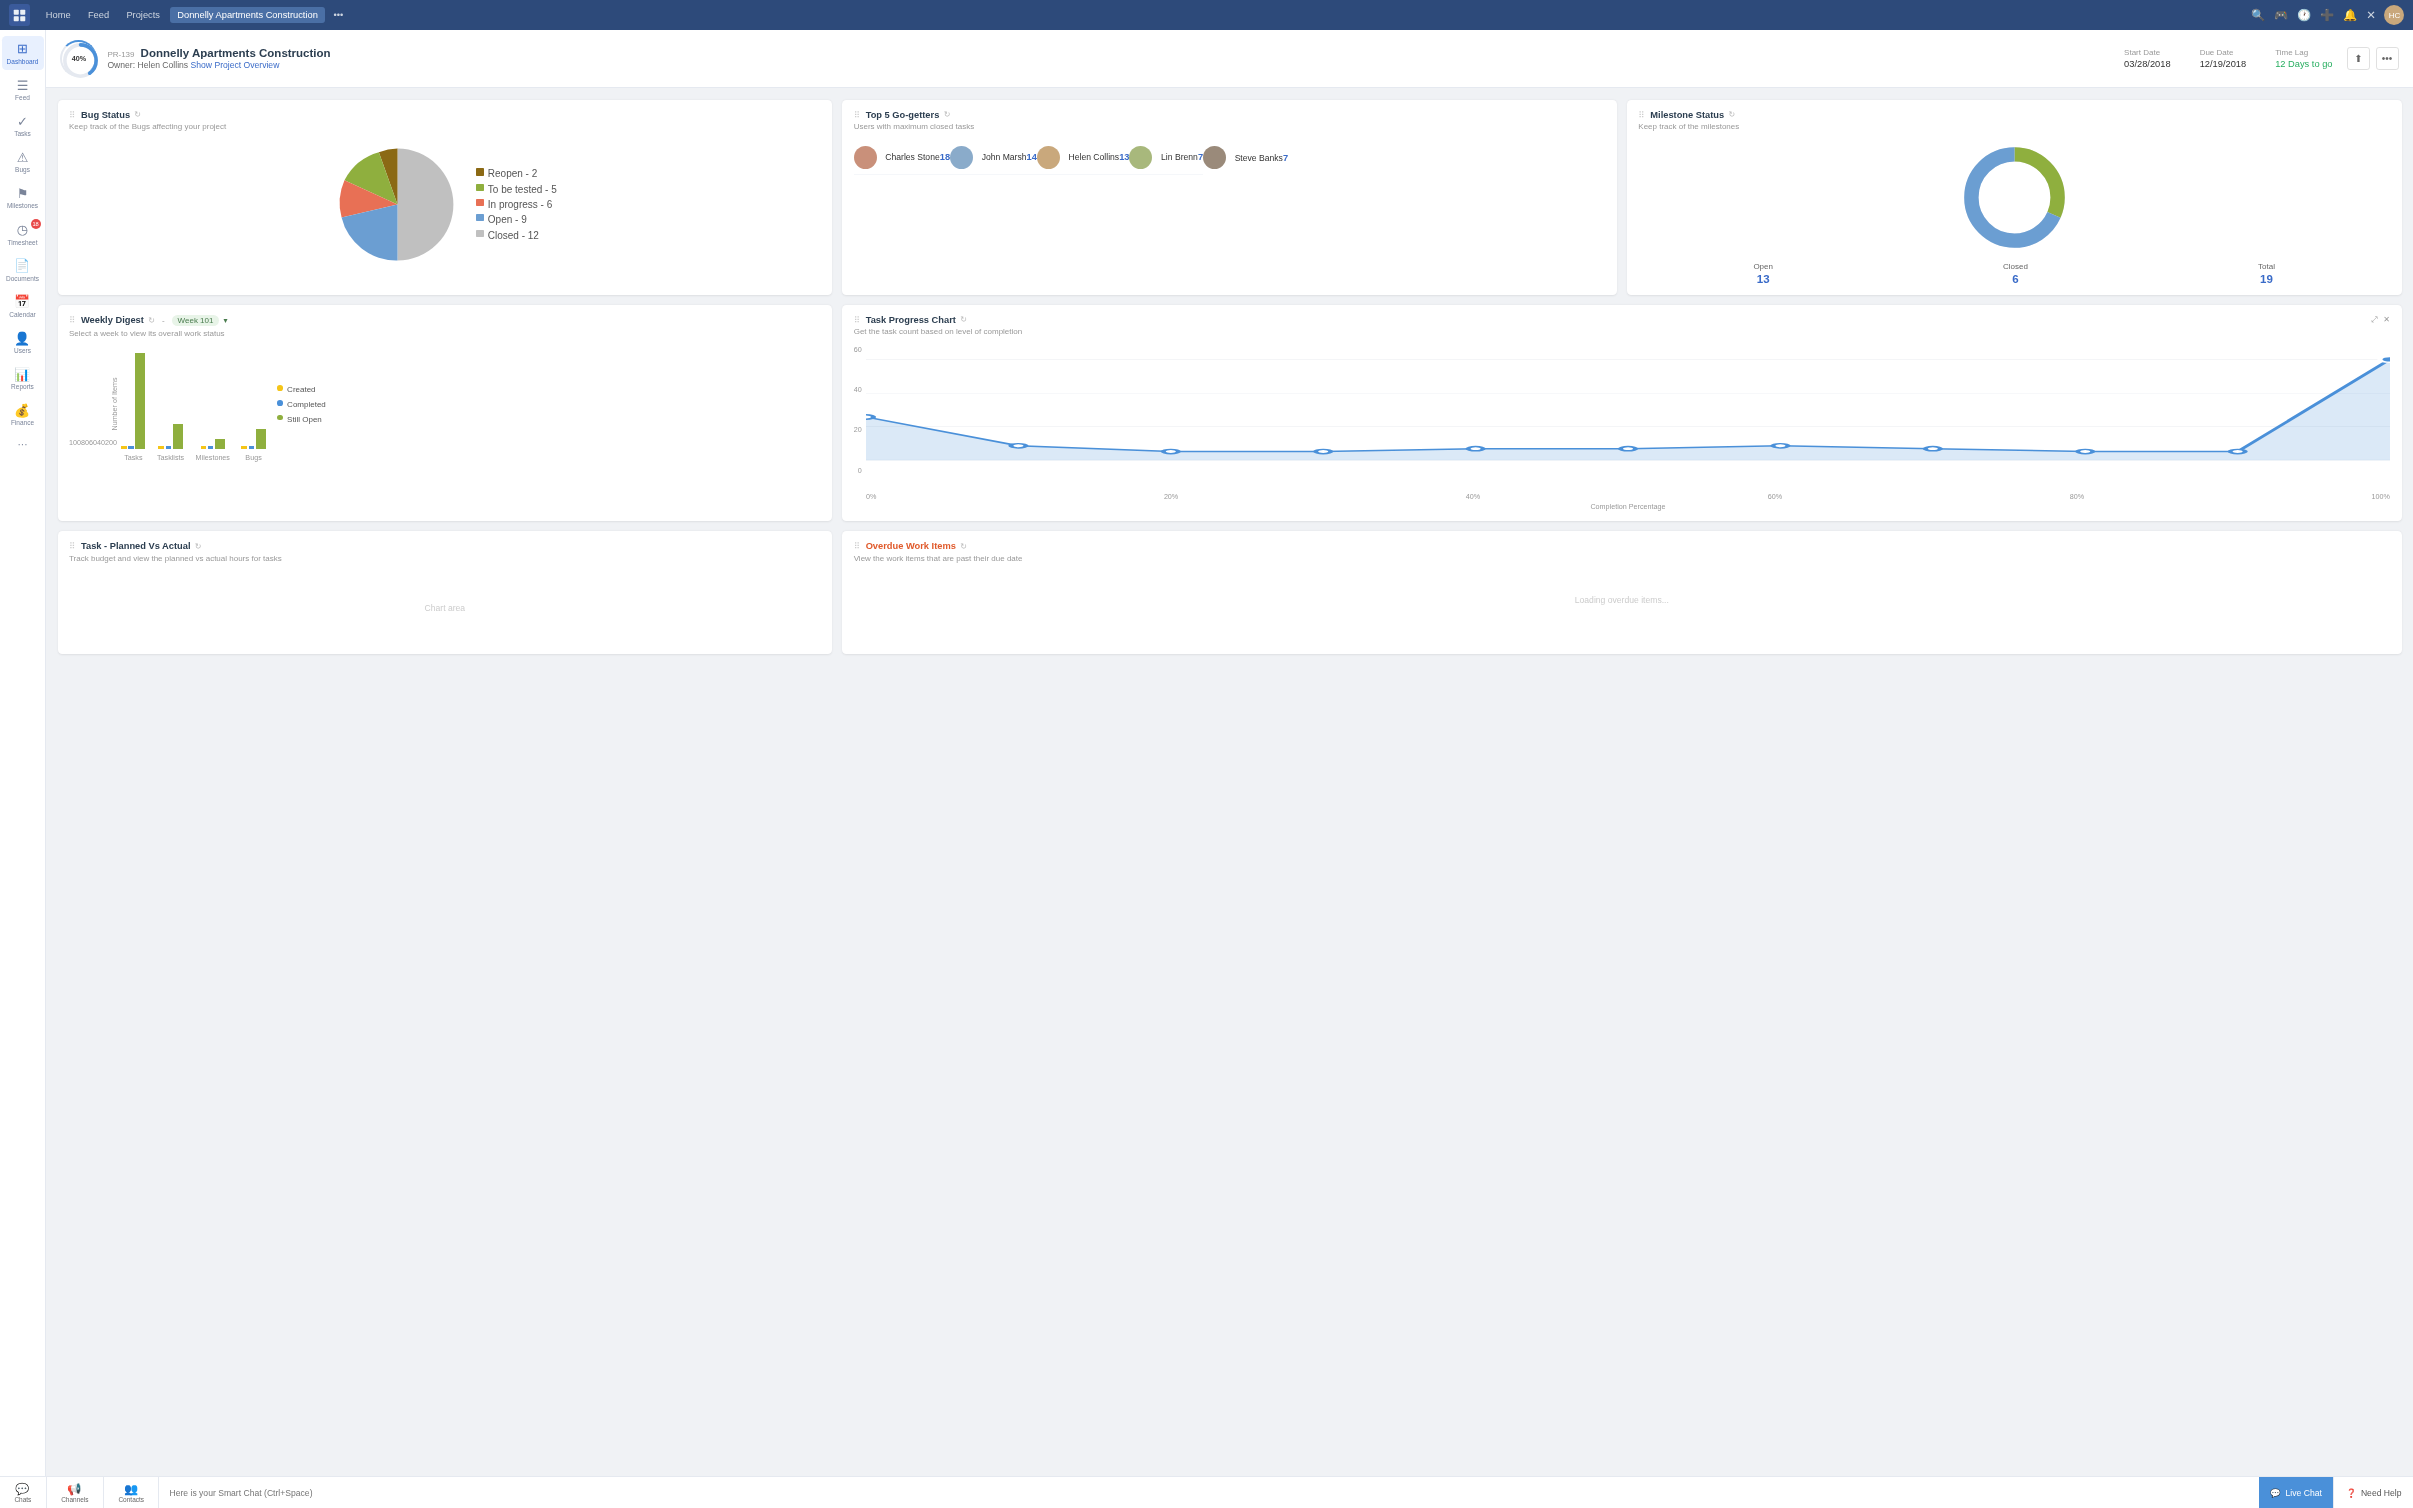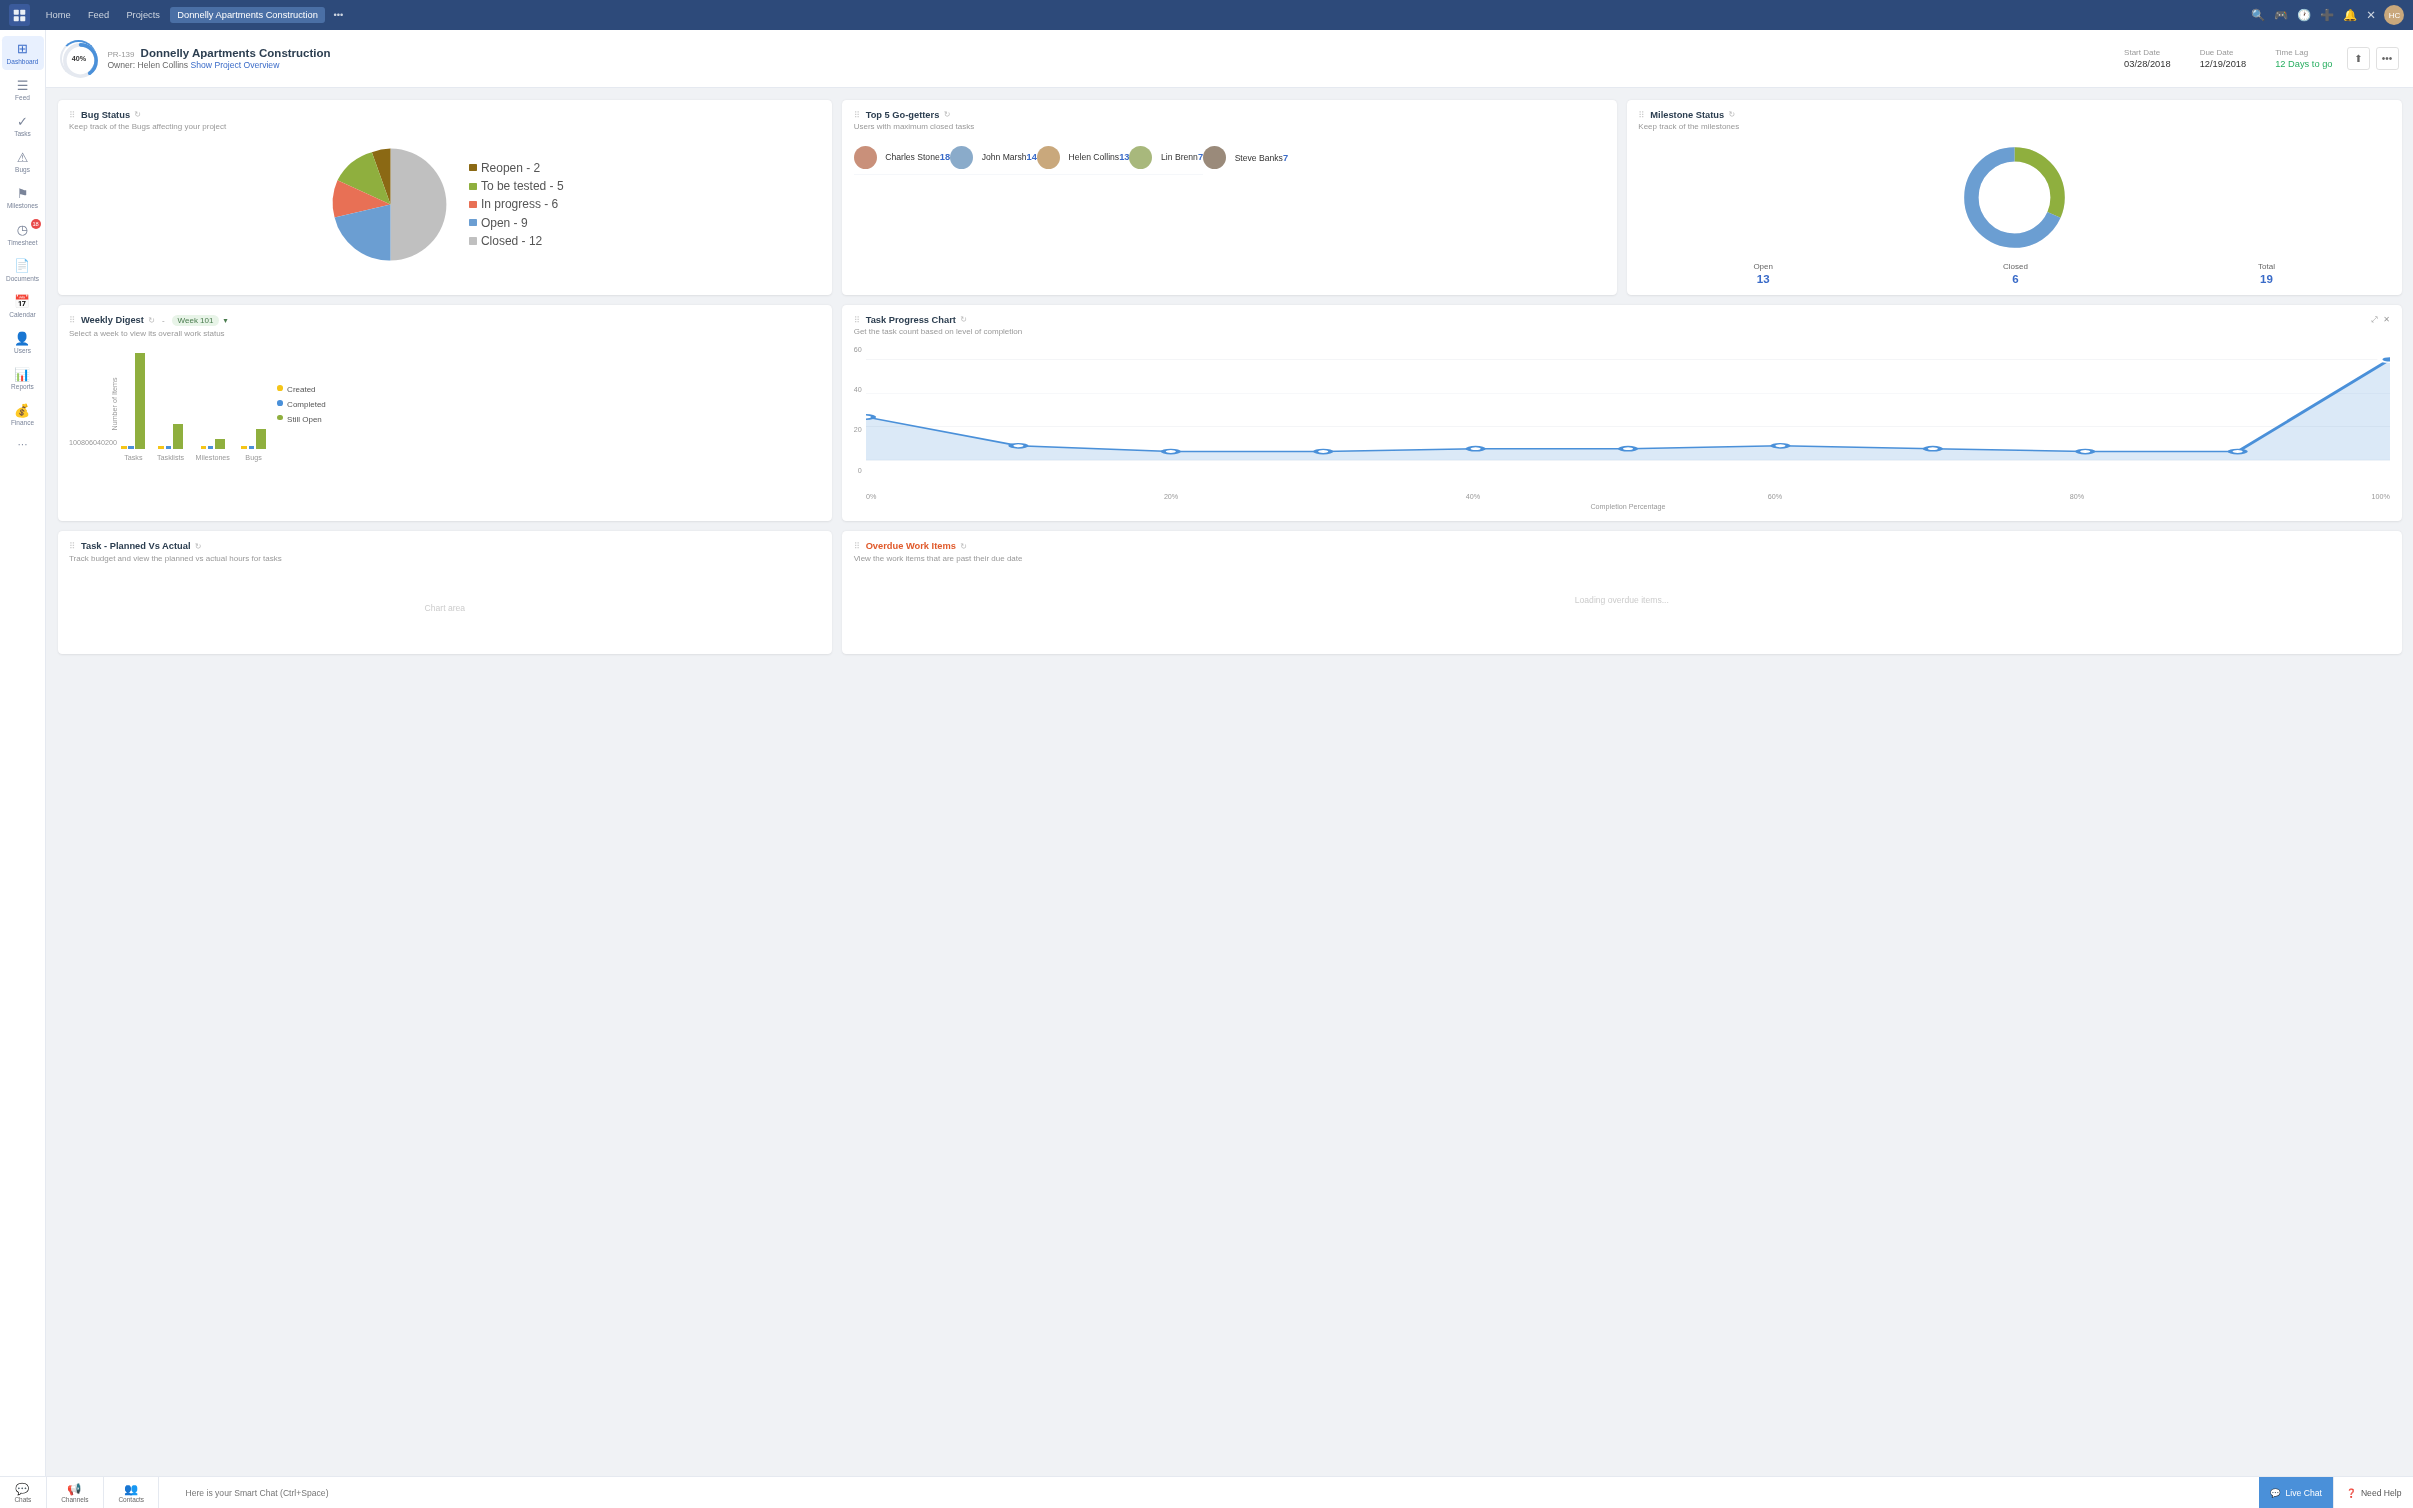--- a/index.html
+++ b/index.html
@@ -140,21 +140,21 @@
     .card-drag { color: #ccc; font-size: 8.6px; margin-right: 1.4px; }
     .card-title { font-size: 9.3px; font-weight: 600; color: #2c3e50; }
     .card-refresh { color: #bbb; font-size: 8px; cursor: pointer; }
     .card-subtitle { font-size: 8px; color: #999; margin-bottom: 8.6px; }
 
     
     .bug-status-card { grid-column: span 1; }
     .bug-chart-area { display: flex; align-items: center; justify-content: center; gap: 14.4px; }
     .pie-container { position: relative; width: 129px; height: 129px; }
     .pie-legend { display: flex; flex-direction: column; gap: 4.3px; }
-    .legend-item { display: flex; align-items: center; gap: 4.3px; font-size: 12px; color: #555; }
+    .legend-item { display: flex; gap: 4.3px; font-size: 10px; color: #555; }
     .legend-dot { width: 7.2px; height: 7.2px; border-radius: 0.7px; flex-shrink: 0; }
 
     
     .gogetters-card { grid-column: span 1; }
     .gg-list { display: flex; }
     .gg-item { display: flex; align-items: center; padding: 5.7px 0; border-bottom: 0.7px solid #f5f7fa; }
     .gg-item:last-child { border-bottom: none; }
     .gg-avatar { width: 23px; height: 23px; border-radius: 50%; background: #c9a87c; margin-right: 8.6px; overflow: hidden; flex-shrink: 0; }
     .gg-name { flex: 1; font-size: 8.6px; color: #333; }
     .gg-count { font-size: 9.3px; font-weight: 600; color: #3a6bc8; }
@@ -194,21 +194,21 @@
       bottom: 0; left: 0; right: 0;
       height: 32px;
       background: #fff;
       border-top: 0.7px solid #e5e9f0;
       display: flex;
       align-items: center;
     }
     .bb-section { display: flex; flex-direction: column; align-items: center; justify-content: center; padding: 0 14.4px; cursor: pointer; height: 100%; border-right: 0.7px solid #e5e9f0; }
     .bb-section .bb-icon { font-size: 11.5px; color: #666; }
     .bb-section .bb-label { font-size: 6.5px; color: #666; margin-top: 0.7px; }
-    .bb-chat-input { flex: 1; display: flex; align-items: flex-end; padding: 0 26px; }
+    .bb-chat-input { flex: 1; display: flex; align-items: flex-end; padding: 0 10px; }
     .bb-chat-input input { width: 100%; border: none; outline: none; font-size: 8.6px; color: #999; background: transparent; }
     .bb-right { display: flex; align-items: center; gap: 0; margin-left: auto; }
     .live-chat-btn { background: #4a90d9; color: #fff; padding: 5.7px 11.5px; font-size: 8.6px; font-weight: 500; cursor: pointer; display: flex; align-items: center; gap: 4.3px; height: 32px; }
     .need-help-btn { background: #fff; color: #555; padding: 5.7px 11.5px; font-size: 8.6px; cursor: pointer; display: flex; align-items: center; gap: 4.3px; height: 32px; border-left: 0.7px solid #e5e9f0; }
 
     
     svg { display: block; }
   </style>
 </head>
 <body>

